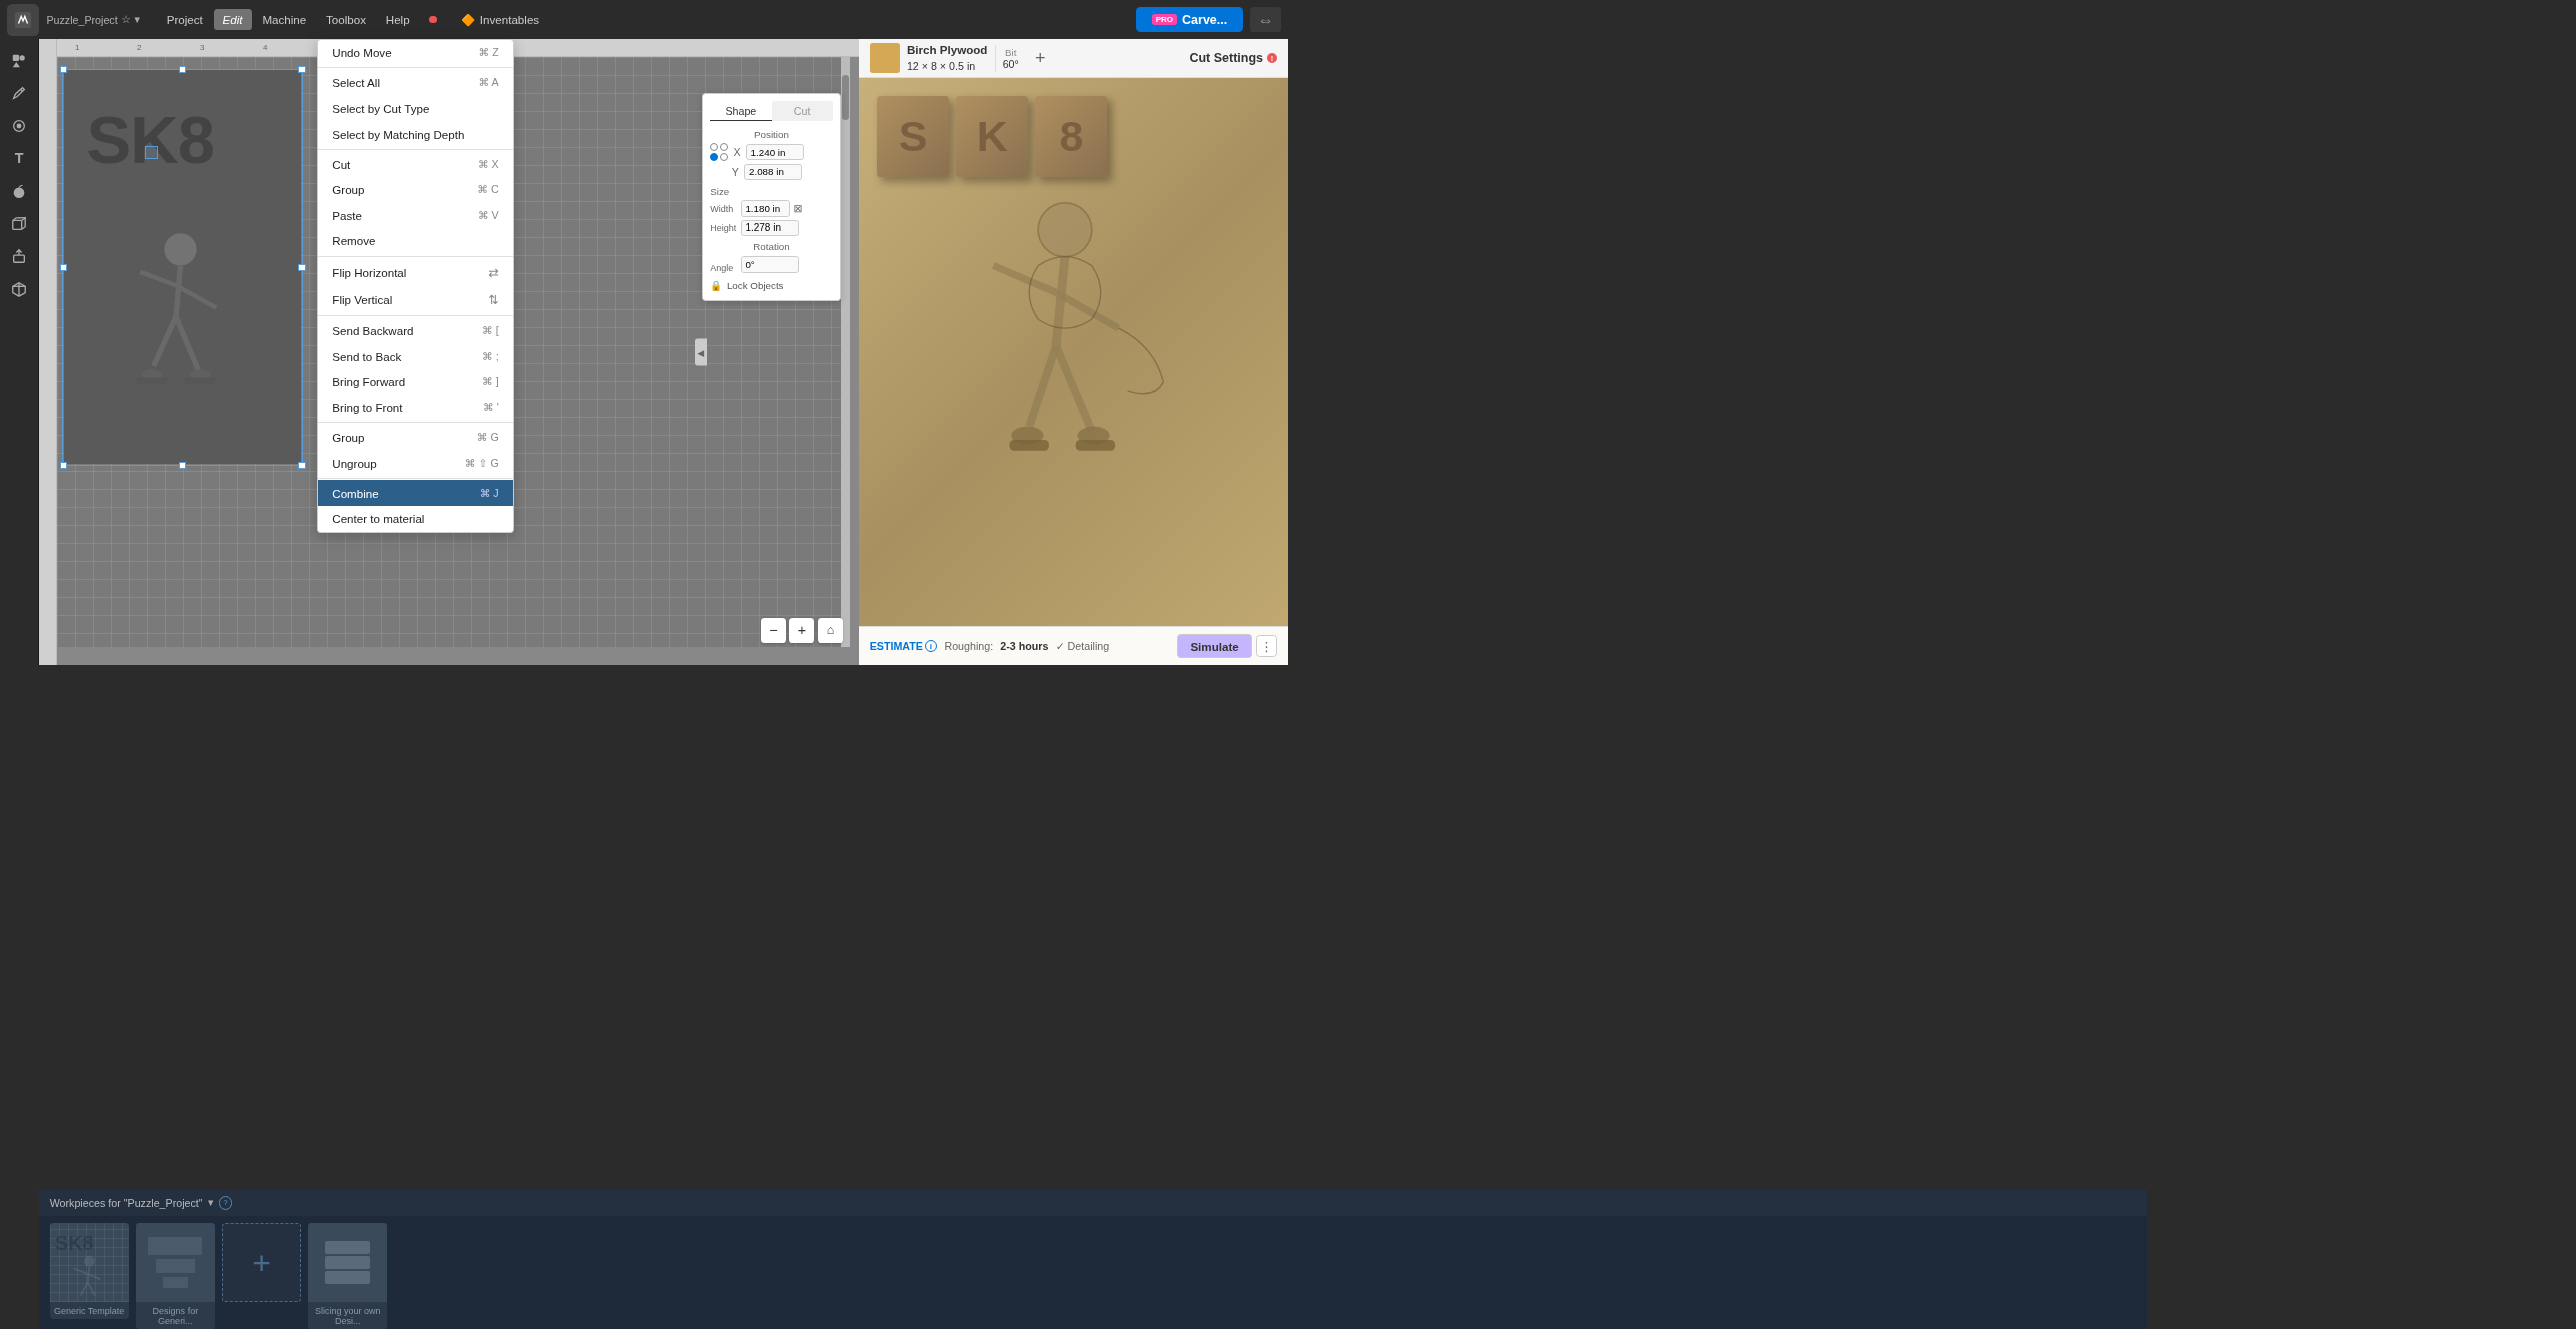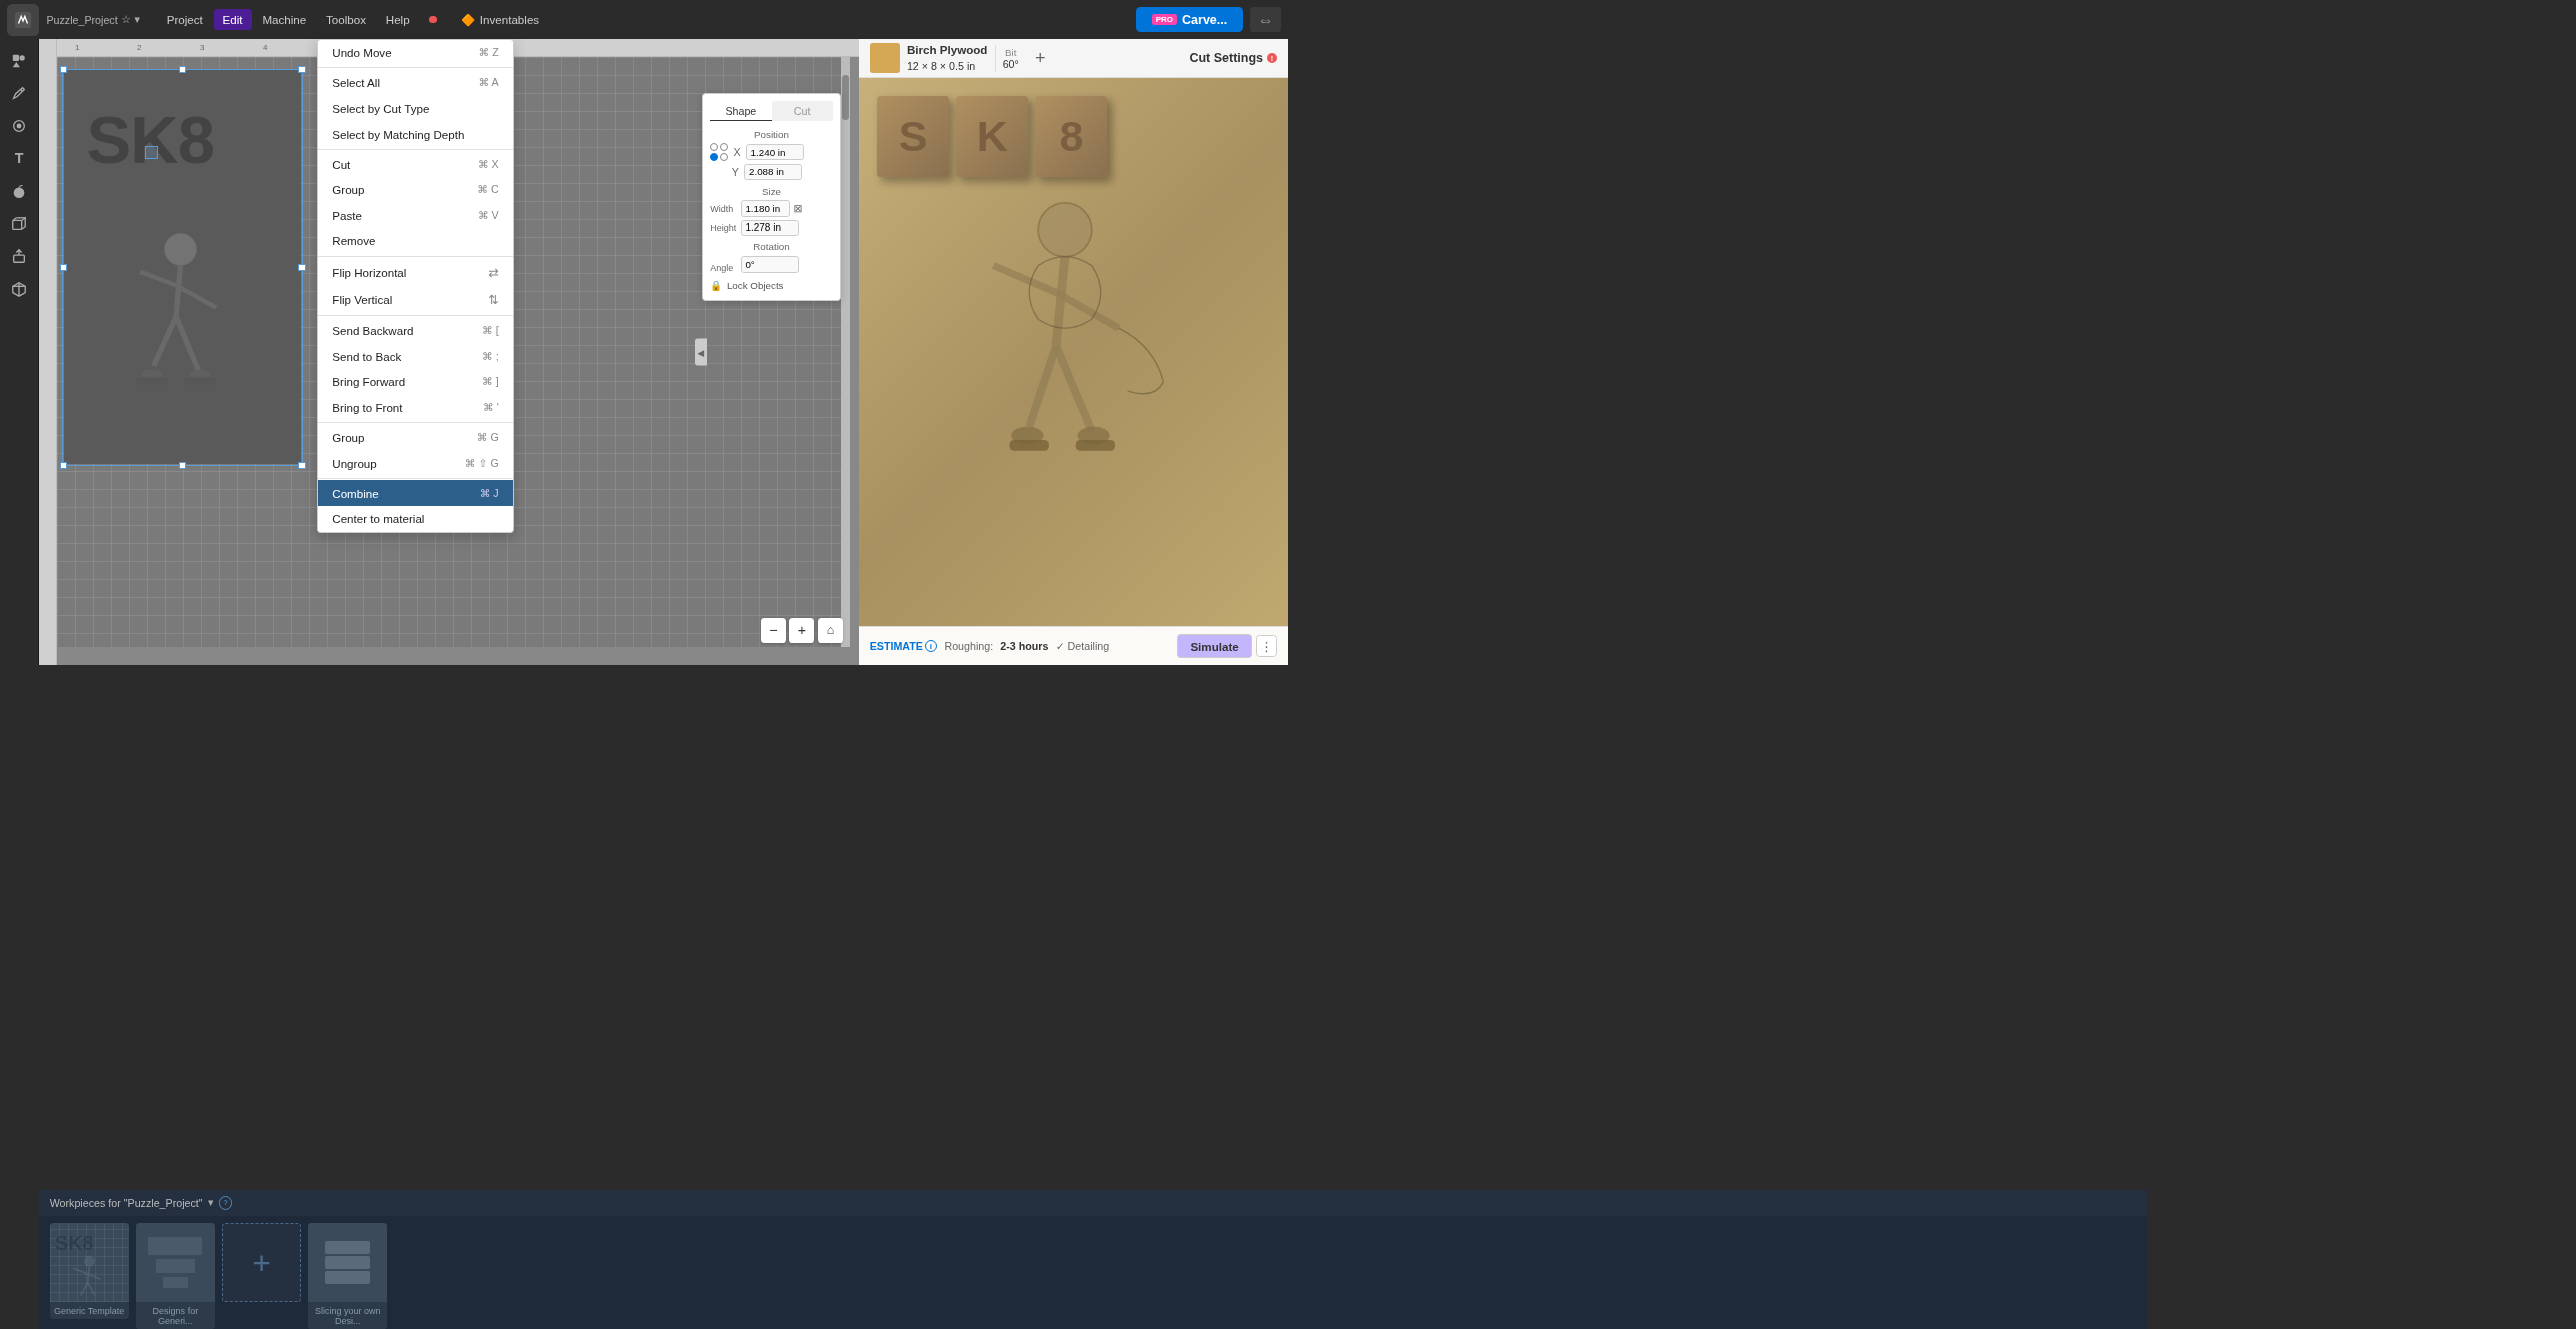--- a/index.html
+++ b/index.html
@@ -16,21 +16,21 @@
       color: #fff; font-size: 12.5px; font-weight: 500; display: flex; align-items: center; gap: 3.6px;
     }
     .project-name span { opacity: 0.6; font-size: 10.7px; }
     .nav-menu {
       display: flex; gap: 1.8px; margin-left: 10.7px;
     }
     .nav-item {
       color: #ccc; padding: 3.6px 9px; border-radius: 3.6px; cursor: pointer; font-size: 11.6px;
     }
     .nav-item:hover, .nav-item.active { background: #444; color: #fff; }
-    .nav-item.active { background: #4c1d95; }
+    .nav-item.active { background: #737373; font-style: italic; }
     .spacer { flex: 1; }
     .carve-btn {
       background: #0074d9; color: #fff; padding: 5.4px 16px; border-radius: 4.5px; font-size: 12.5px; font-weight: 600; cursor: pointer; display: flex; align-items: center; gap: 5.4px;
     }
     .pro-badge { background: #f4a; color: #fff; font-size: 8px; padding: 0.9px 3.6px; border-radius: 2.7px; font-weight: 700; }
     .expand-btn { color: #aaa; background: #3a3a3a; border-radius: 3.6px; padding: 3.6px 7.2px; cursor: pointer; font-size: 16px; }
 
     
     .main-layout { display: flex; height: calc(665px - 39px); }
 
@@ -255,21 +255,21 @@
         <input style="border: 0.9px solid rgb(204, 204, 204); border-radius: 2.7px; padding: 1.8px 3.6px; font-size: 9.8px; width: 58px; background: rgb(249, 249, 249);" value="1.240 in">
       </div>
       <div style="display:flex;align-items:center;gap:3.6px;">
         <div style="width:18px;"></div>
         <span style="font-size:10.7px;color:#666;width:9px;">Y</span>
         <input style="border: 0.9px solid rgb(204, 204, 204); border-radius: 2.7px; padding: 1.8px 3.6px; font-size: 9.8px; width: 58px; background: rgb(249, 249, 249);" value="2.088 in">
       </div>
     </div>
 
     <div style="margin-bottom:5.4px;position:relative;">
-      <div style="font-size:9.8px;color:#666;text-align:center;margin-bottom:3.6px;">Size</div>
+      <div style="font-size:9.8px;color:#666;margin-bottom:3.6px;">Size</div>
       <div style="display:flex;align-items:center;gap:3.6px;margin-bottom:2.7px;">
         <span style="font-size:9px;color:#666;width:27px;">Width</span>
         <input style="border: 0.9px solid rgb(204, 204, 204); border-radius: 2.7px; padding: 1.8px 3.6px; font-size: 9.8px; width: 49px; background: rgb(249, 249, 249);" value="1.180 in">
         <span style="font-size:10.7px;color:#666;cursor:pointer;">⊠</span>
       </div>
       <div style="display:flex;align-items:center;gap:3.6px;">
         <span style="font-size:9px;color:#666;width:27px;">Height</span>
         <input style="border: 0.9px solid rgb(204, 204, 204); border-radius: 2.7px; padding: 1.8px 3.6px; font-size: 10px; width: 58px; background: rgb(249, 249, 249);" value="1.278 in">
       </div>
     </div>

